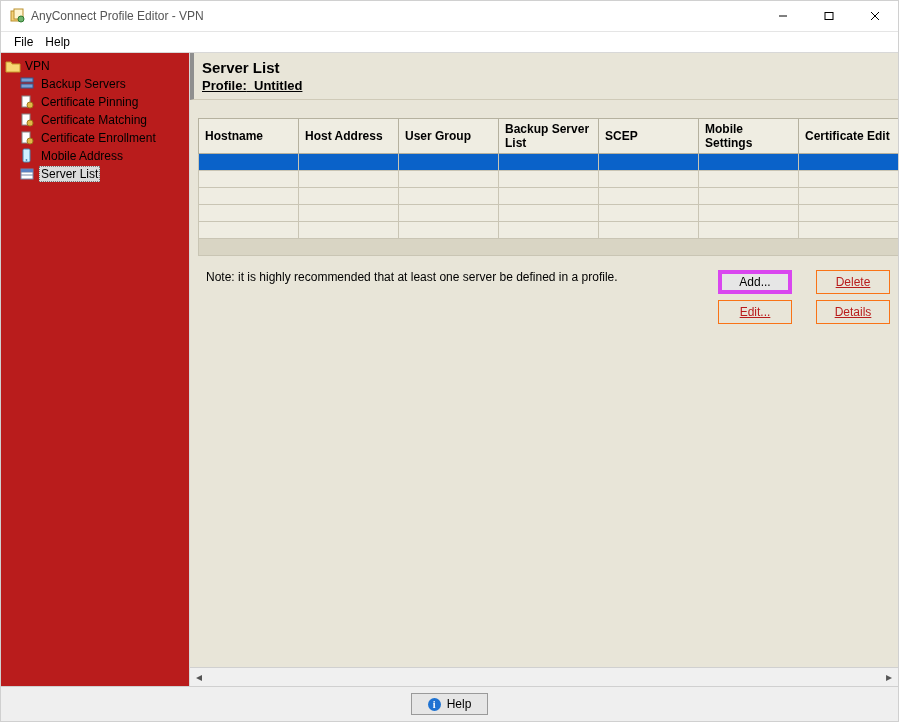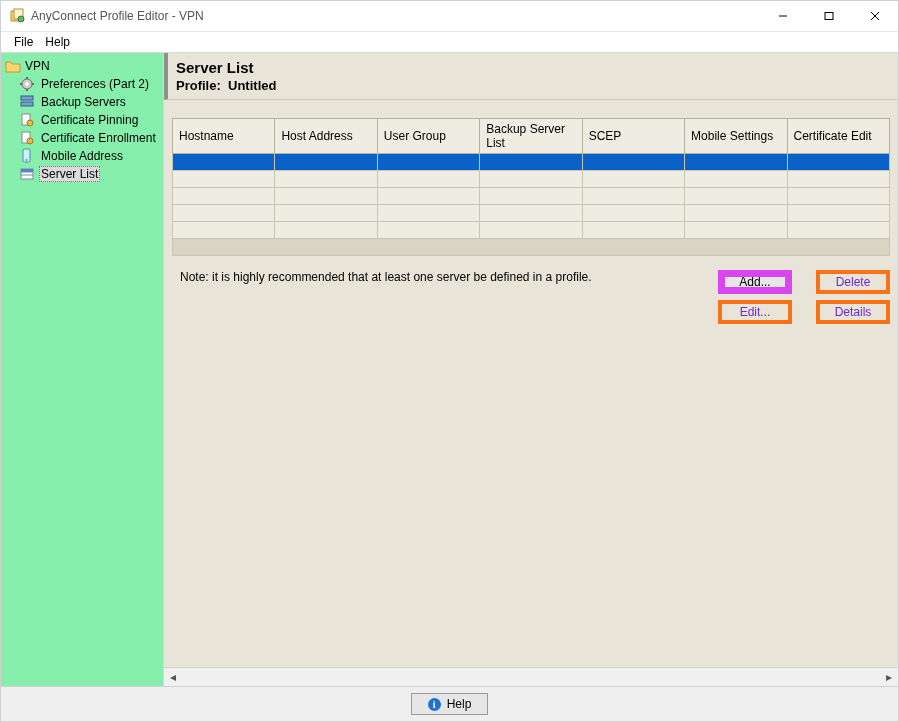--- a/index.html
+++ b/index.html
@@ -8,45 +8,45 @@
   .titlebar{height:30px;display:flex;align-items:center;background:#fff;border-bottom:1px solid #e5e5e5;}
   .titlebar .app-icon{width:16px;height:16px;margin:0 6px 0 8px;}
   .titlebar .title{flex:0 0 auto;color:#555;text-align:right;}
   .titlebar .spacer{flex:1;}
   .tbtn{width:46px;height:30px;display:flex;align-items:center;justify-content:center;color:#333;}
   
   .menubar{height:20px;display:flex;align-items:center;padding:0 7px;border-bottom:1px solid #d8d8d8;background:#fff;}
   .menuitem{padding:1px 6px;}
   
   .body{flex:1;display:flex;min-height:0;}
-  .sidebar{width:163px;background:#86efac;border-right:1px solid #d8d8d8;padding:4px 2px;box-sizing:border-box;overflow:auto;}
+  .sidebar{width:189px;background:#b91c1c;border-right:1px solid #d8d8d8;padding:4px 2px;box-sizing:border-box;overflow:auto;}
   .tree-root{display:flex;align-items:center;gap:4px;padding:1px 2px;}
   .tree-children{margin-left:14px;}
   .tree-item{display:flex;align-items:center;gap:4px;padding:1px 2px;white-space:nowrap;}
   .tree-item.selected .lbl{background:#dcdcdc;border:1px dotted #777;padding:0 1px;}
   .tree-item .lbl{padding:0 2px;}
   .ticon{width:16px;height:16px;flex:0 0 16px;display:flex;align-items:center;justify-content:center;}
   
   .content{flex:1;display:flex;flex-direction:column;min-width:0;background:#e8e5d8;}
   .content-head{background:#e8e5d8;padding:6px 10px 6px 8px;border-bottom:1px solid #cfcab8;border-left:4px solid #8f8f8f;}
   .content-head h1{margin:0;font-size:15px;font-weight:700;}
-  .content-head h2{margin:2px 0 0 0;font-size:13px;font-weight:700;}
+  .content-head h2{margin:2px 0 0 0;font-size:13px;font-weight:700;text-decoration:underline;}
   .content-body{flex:1;overflow:hidden;position:relative;display:flex;flex-direction:column;}
   .table-wrap{margin:18px 8px 0 8px;}
   table.grid{border-collapse:collapse;width:100%;background:#efede2;table-layout:fixed;}
-  table.grid th{background:#efede2;border:1px solid #b5b19f;font-weight:400;text-align:left;padding:3px 6px;color:#000;font-size:12px;height:18px;}
+  table.grid th{background:#efede2;border:1px solid #b5b19f;font-weight:700;text-align:left;padding:3px 6px;color:#000;font-size:12px;height:18px;}
   table.grid td{border:1px solid #c9c5b4;height:16px;padding:0 6px;font-size:12px;}
   tr.sel td{background:#0a62c9;}
   .spacer-row td{background:#d9d5c4;height:14px;border:1px solid #c9c5b4;}
   .below{display:flex;margin:14px 8px 0 16px;gap:12px;align-items:flex-start;}
   .note{flex:1;color:#000;}
   .btncol{display:grid;grid-template-columns:74px 74px;grid-auto-rows:24px;gap:6px 24px;}
   .btn{border:1px solid #9c9c9c;background:#e9e7dc;font-size:12px;padding:0;cursor:default;display:flex;align-items:center;justify-content:center;}
-  .btn.enabled{background:#e6e6e6;border:7px solid #d946ef;}
-  .btn.disabled{color:#6d28d9;border:4px solid #f97316;background:#e8e5d8;}
+  .btn.enabled{background:#e6e6e6;border:4px solid #d946ef;}
+  .btn.disabled{color:#b91c1c;border:1px solid #f97316;background:#e8e5d8;text-decoration:underline;}
   .hscroll{height:18px;background:#f0f0f0;border-top:1px solid #d0d0d0;display:flex;align-items:center;justify-content:space-between;margin-top:auto;}
   .hscroll .arrow{width:18px;height:18px;display:flex;align-items:center;justify-content:center;color:#555;}
   
   .footer{height:34px;background:#efefef;border-top:1px solid #d0d0d0;display:flex;align-items:center;justify-content:center;}
   .helpbtn{border:1px solid #9a9a9a;background:#e6e6e6;height:22px;padding:0 16px;display:flex;align-items:center;gap:6px;font-size:12px;}
   .blue-i{width:13px;height:13px;border-radius:50%;background:#1e72d2;color:#fff;font:700 10px/13px serif;text-align:center;}
 </style>
 </head>
 <body>
 
@@ -93,49 +93,43 @@
           <svg width="16" height="14" viewBox="0 0 16 14">
               <path d="M1 3h5l1 2h8v8H1z" fill="#f7d774" stroke="#c79a2a"></path>
             </svg>
         </span>
         <span class="lbl">VPN</span>
       </div>
       <div class="tree-children" id="tree-children">
           <div class="tree-item">
             <span class="ticon">
               <svg width="16" height="16" viewBox="0 0 16 16">
-                <circle cx="8" cy="8" r="5" fill="#cfcfcf" stroke="#6a6a6a"></circle>
-                <circle cx="8" cy="8" r="1.7" fill="#fff"></circle>
-                <g stroke="#6a6a6a" stroke-width="2">
-                  <line x1="8" y1="1" x2="8" y2="3"></line>
-                  <line x1="8" y1="13" x2="8" y2="15"></line>
-                  <line x1="1" y1="8" x2="3" y2="8"></line>
-                  <line x1="13" y1="8" x2="15" y2="8"></line>
-                </g>
-              </svg>
-            </span>
-            <span class="lbl">Preferences (Part 2)</span>
-          </div>
-          <div class="tree-item">
-            <span class="ticon">
-              <svg width="16" height="16" viewBox="0 0 16 16">
                 <rect x="2" y="2" width="12" height="4" fill="#7aa0d4" stroke="#34598f"></rect>
                 <rect x="2" y="8" width="12" height="4" fill="#7aa0d4" stroke="#34598f"></rect>
               </svg>
             </span>
             <span class="lbl">Backup Servers</span>
           </div>
           <div class="tree-item">
             <span class="ticon">
               <svg width="16" height="16" viewBox="0 0 16 16">
                 <rect x="3" y="2" width="8" height="11" fill="#fff" stroke="#888"></rect>
                 <circle cx="11" cy="11" r="3" fill="#e2b94a" stroke="#a07c1c"></circle>
               </svg>
             </span>
             <span class="lbl">Certificate Pinning</span>
+          </div>
+          <div class="tree-item">
+            <span class="ticon">
+              <svg width="16" height="16" viewBox="0 0 16 16">
+                <rect x="3" y="2" width="8" height="11" fill="#fff" stroke="#888"></rect>
+                <circle cx="11" cy="11" r="3" fill="#e2b94a" stroke="#a07c1c"></circle>
+              </svg>
+            </span>
+            <span class="lbl">Certificate Matching</span>
           </div>
           <div class="tree-item">
             <span class="ticon">
               <svg width="16" height="16" viewBox="0 0 16 16">
                 <rect x="3" y="2" width="8" height="11" fill="#fff" stroke="#888"></rect>
                 <circle cx="11" cy="11" r="3" fill="#e2b94a" stroke="#a07c1c"></circle>
               </svg>
             </span>
             <span class="lbl">Certificate Enrollment</span>
           </div>

